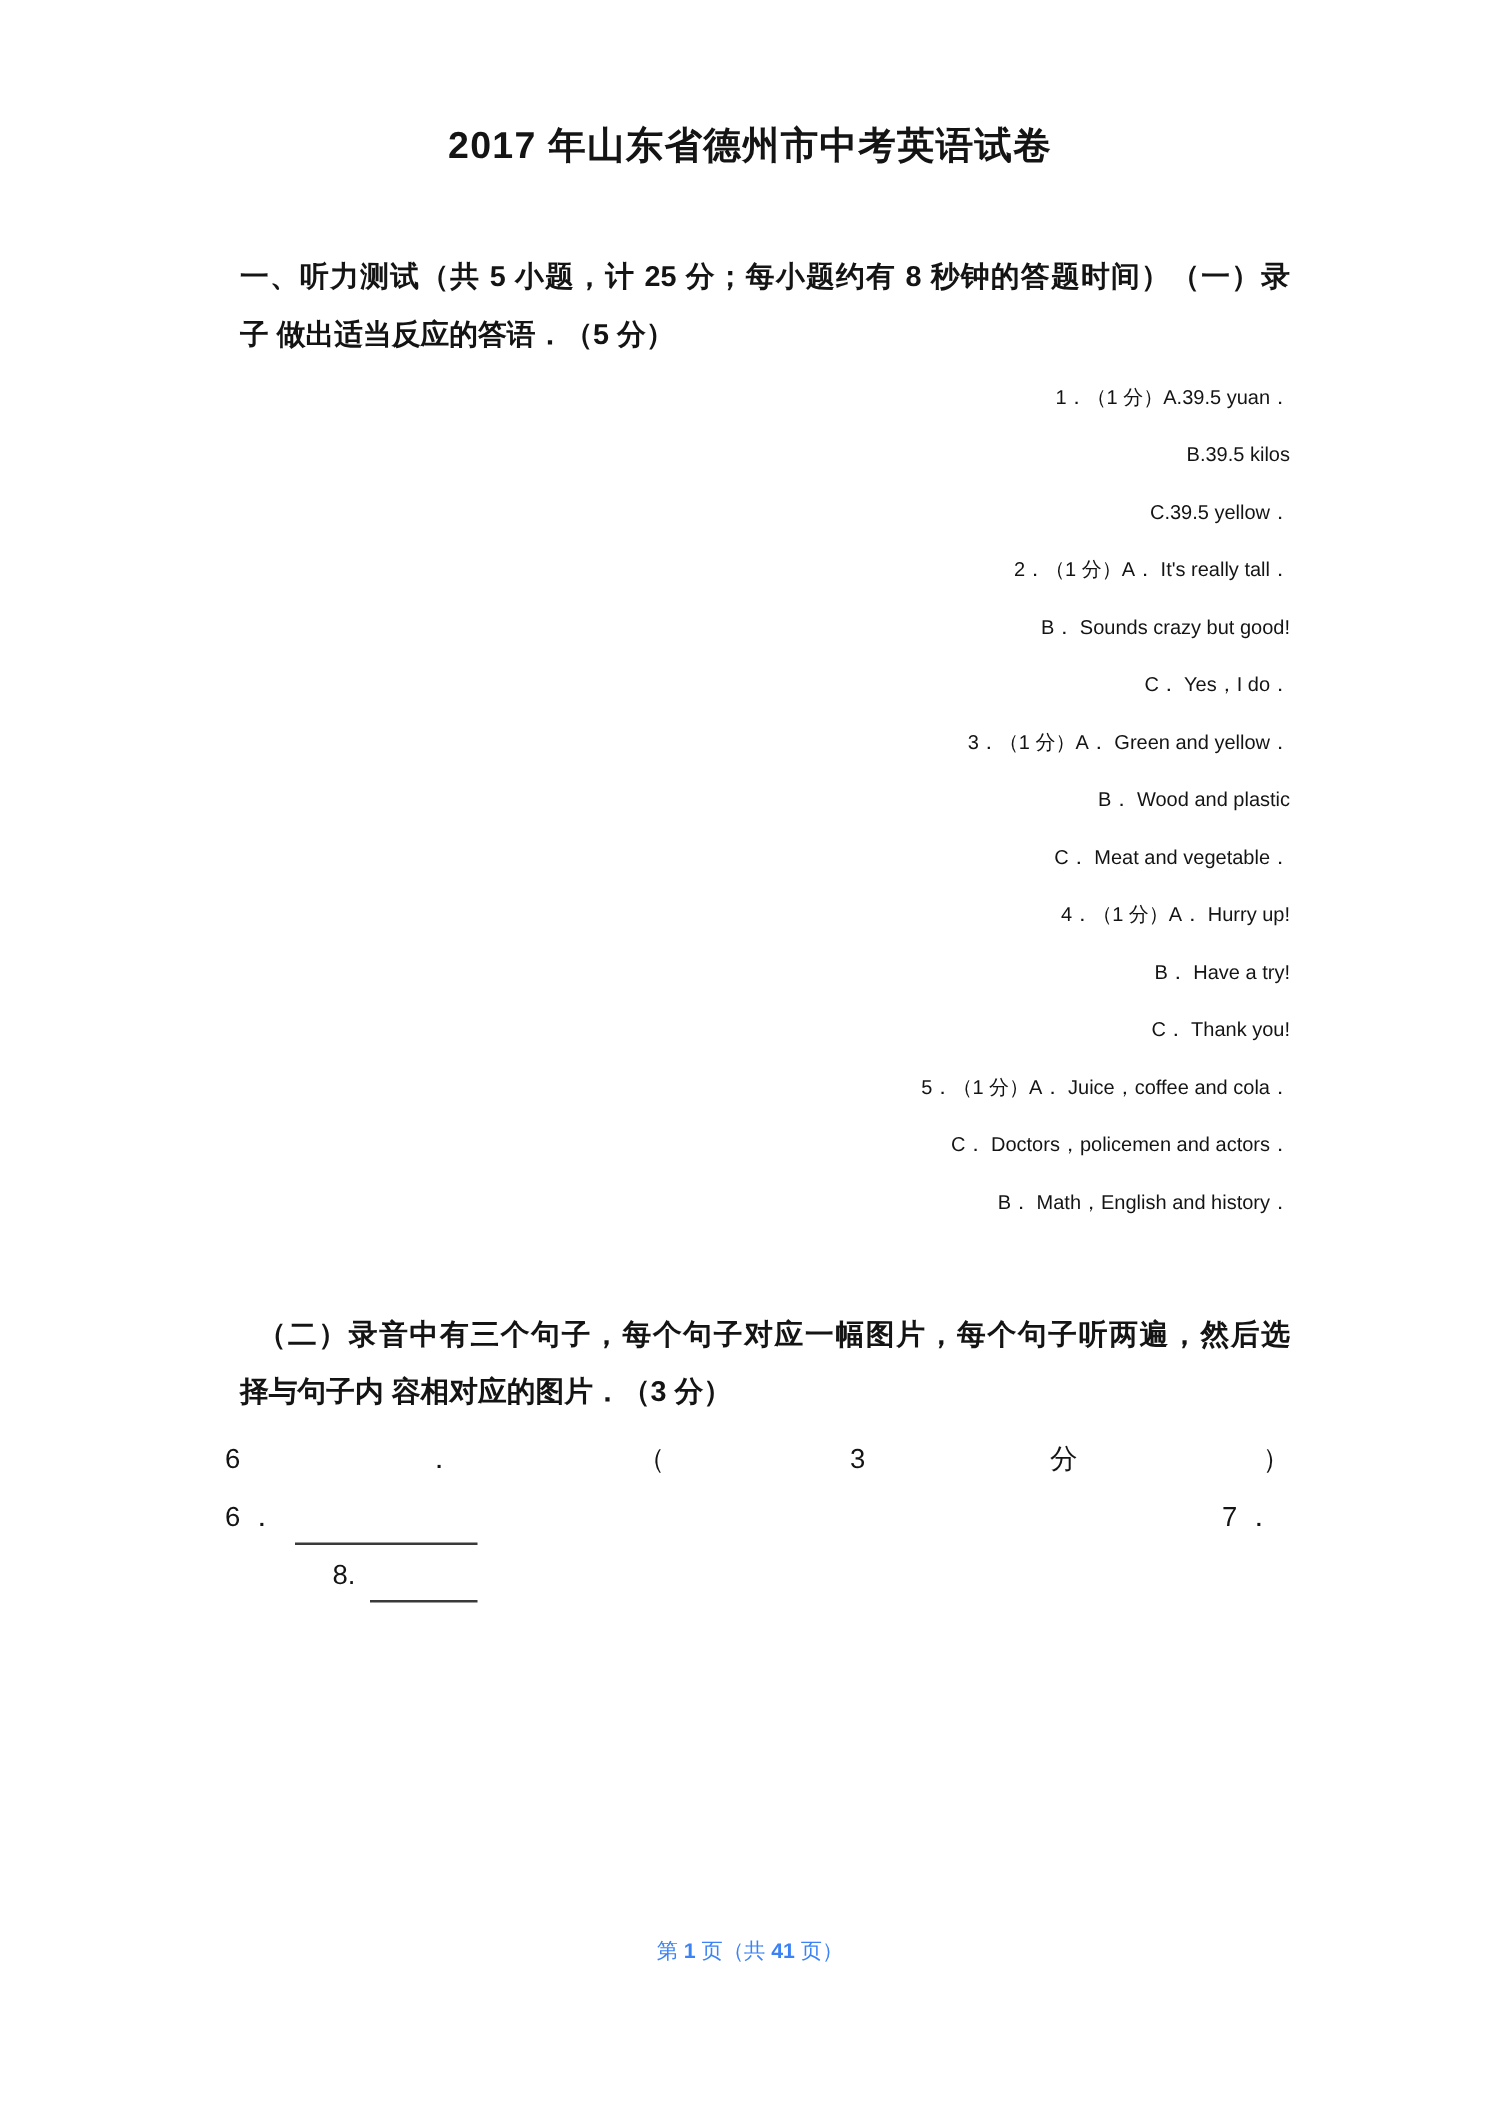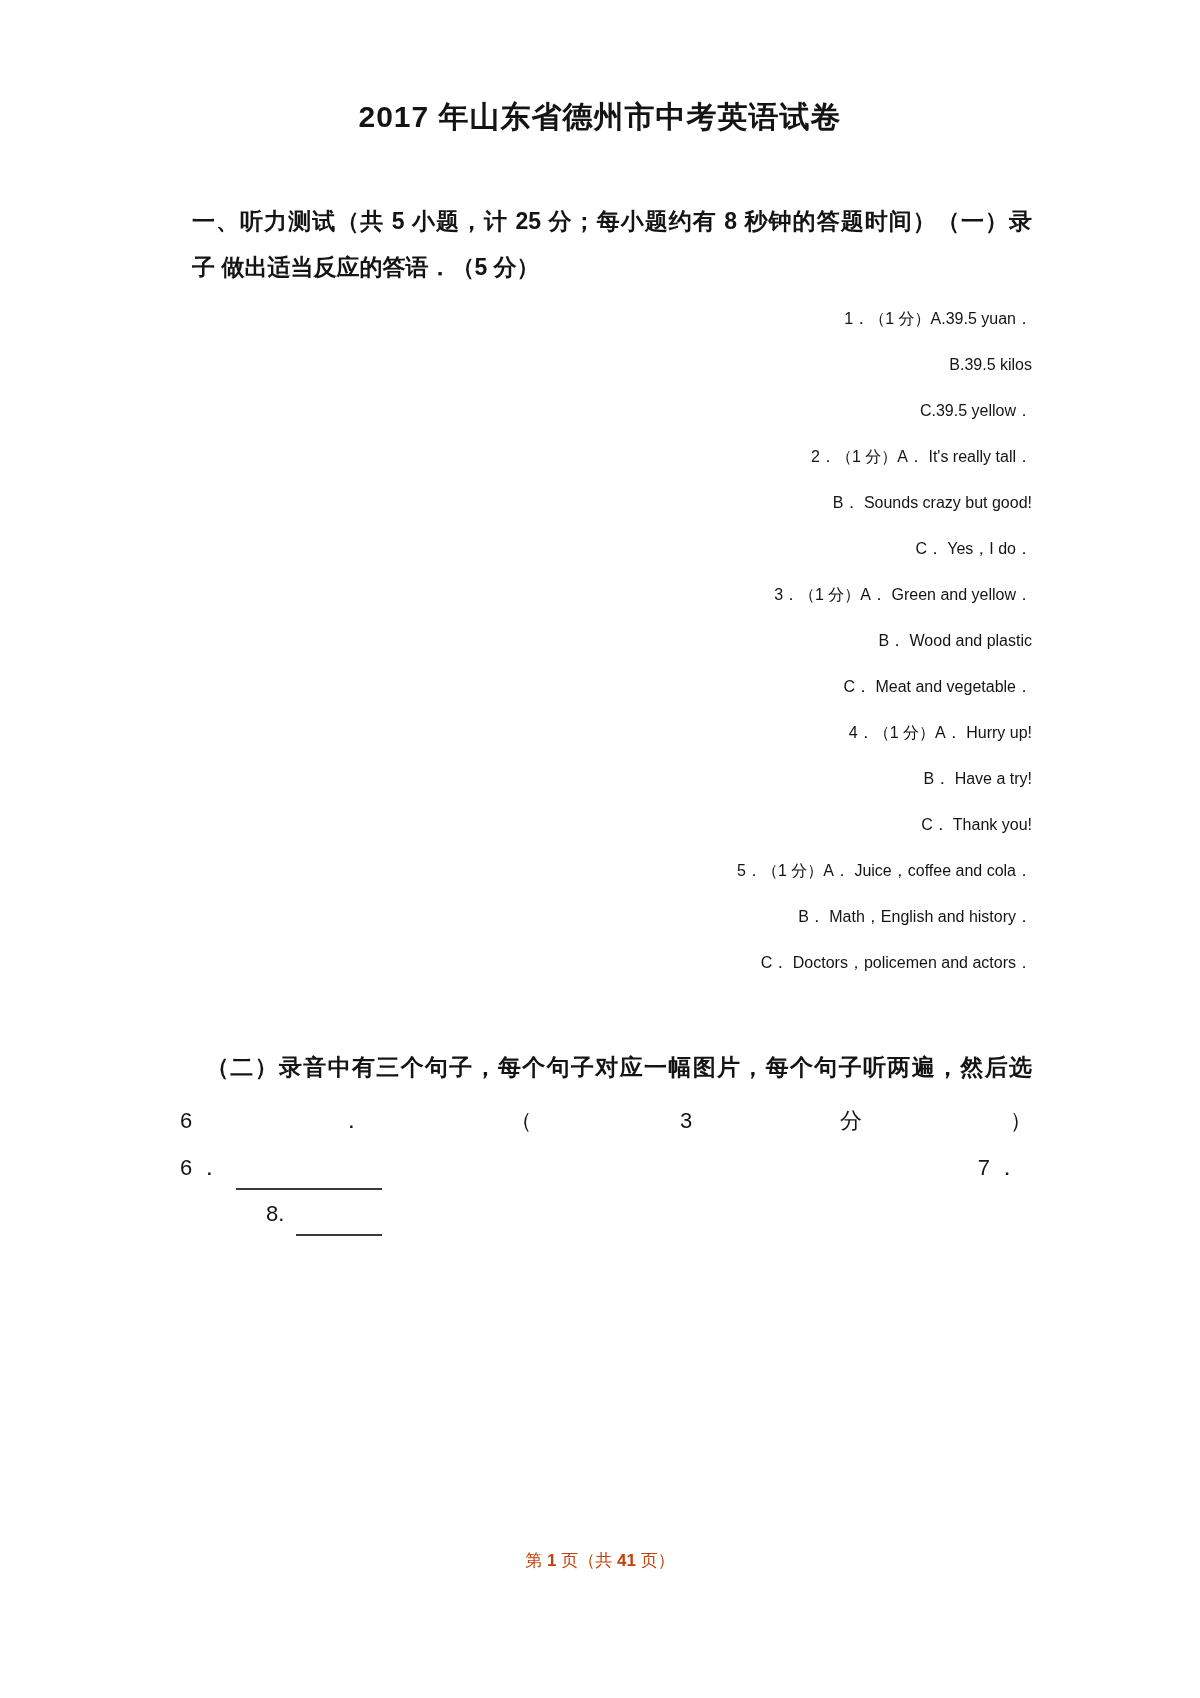--- a/index.html
+++ b/index.html
@@ -73,21 +73,21 @@
   .seven { margin-left: auto; margin-right: 14px; line-height: 44px; }
   .row8 { padding-left: 86px; }
   .footer {
     position: absolute;
     top: 1548px;
     left: 0;
     width: 100%;
     text-align: center;
     font-size: 17px;
     line-height: 26px;
-    color: #c2410c;
+    color: #3b82f6;
   }
   .footer b { font-weight: bold; }
 </style>
 </head>
 <body>
 
 <div class="page">
 
   <h1 class="title">2017 年山东省德州市中考英语试卷</h1>
 
@@ -105,26 +105,27 @@
       <div class="q-line">2．（1 分）A． It's really tall．</div>
       <div class="q-line">B． Sounds crazy but good!</div>
       <div class="q-line">C． Yes，I do．</div>
       <div class="q-line">3．（1 分）A． Green and yellow．</div>
       <div class="q-line">B． Wood and plastic</div>
       <div class="q-line">C． Meat and vegetable．</div>
       <div class="q-line">4．（1 分）A． Hurry up!</div>
       <div class="q-line">B． Have a try!</div>
       <div class="q-line">C． Thank you!</div>
       <div class="q-line">5．（1 分）A． Juice，coffee and cola．</div>
+      <div class="q-line">C． Doctors，policemen and actors．</div>
       <div class="q-line">B． Math，English and history．</div>
-      <div class="q-line">C． Doctors，policemen and actors．</div>
     </div>
 
     <div class="para sec2-intro">
       <span class="line fill indent">（二）录音中有三个句子，每个句子对应一幅图片，每个句子听两遍，然后选</span>
+      <span class="line">择与句子内 容相对应的图片．（3 分）</span>
     </div>
 
     <div class="scatter">
       <span>6</span>
       <span>．</span>
       <span>（</span>
       <span>3</span>
       <span>分</span>
       <span>）</span>
     </div>

